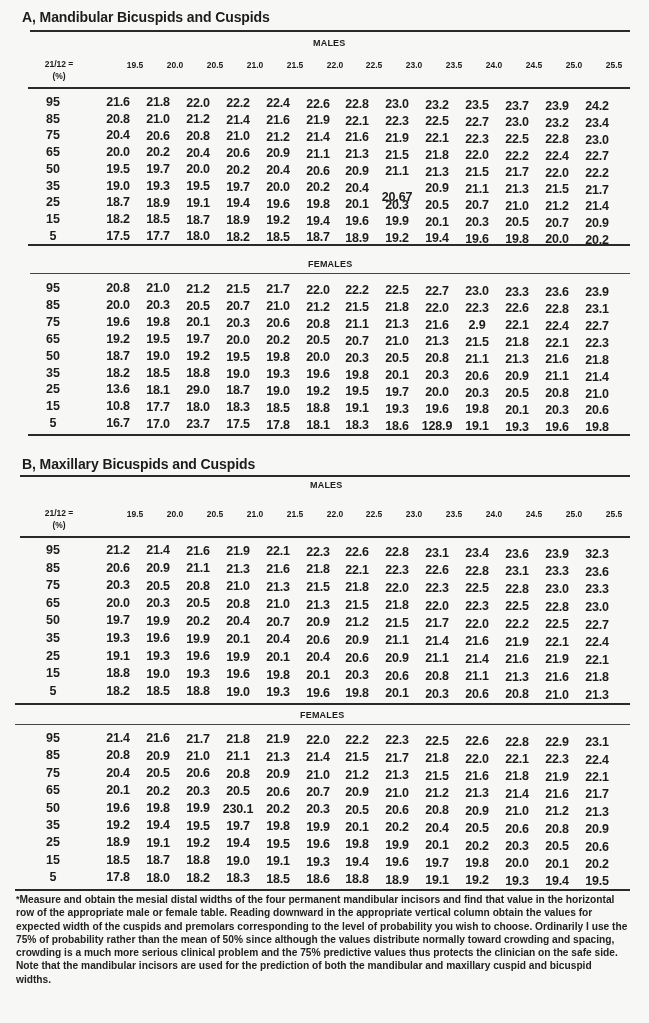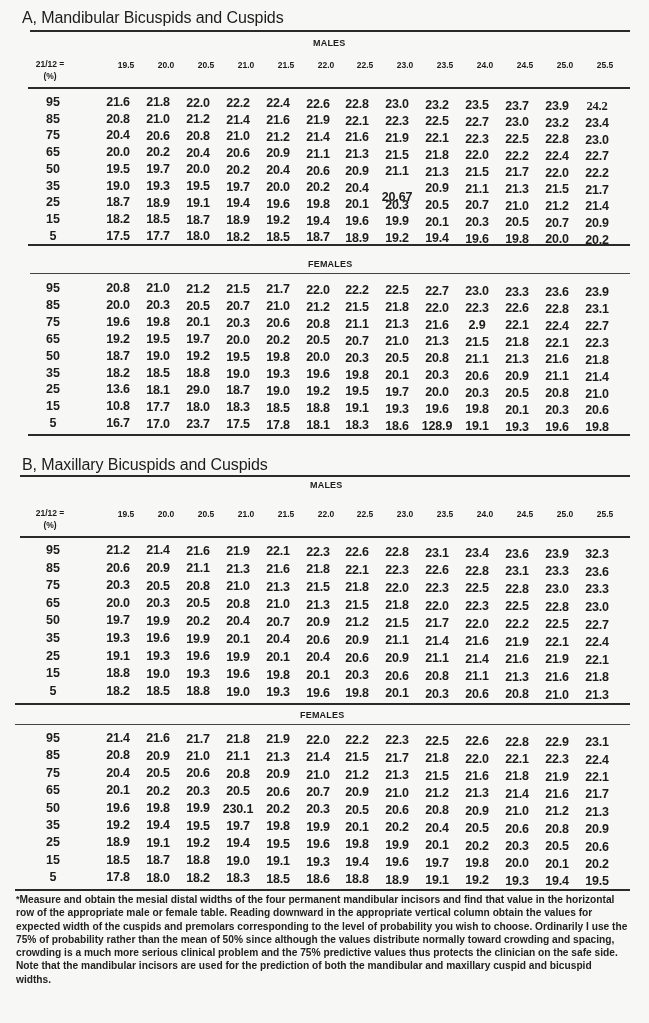--- a/index.html
+++ b/index.html
@@ -5,32 +5,32 @@
   html, body { margin: 0; padding: 0; }
   body {
     width: 649px; height: 1023px; overflow: hidden;
     background: #f7f7f5;
     font-family: "Liberation Sans", sans-serif;
     color: #1c1c1c;
     position: relative;
   }
   .section-title {
     position: absolute; left: 22px;
-    font-size: 16px; font-weight: normal;
+    font-size: 14px; font-weight: bold;
     letter-spacing: -0.1px;
   }
   .rule {
     position: absolute; height: 1.5px; background: #2a2a2a;
   }
   .rule.thin { height: 1px; background: #444; }
   .sex-label {
     position: absolute; font-size: 9px; font-weight: bold; letter-spacing: 0.2px;
   }
   .hdr-row {
-    position: absolute; left: 8px; width: 573px; height: 30px;
+    position: absolute; left: 17px; width: 573px; height: 30px;
   }
   .hdr-key {
     position: absolute; left: 20px; width: 44px; text-align: center;
     font-size: 8.5px; font-weight: bold; line-height: 12px;
   }
   .hdr-cell {
     position: absolute; font-size: 8.5px; font-weight: bold; width: 30px; text-align: center;
   }
   .data-block { position: absolute; left: 0; width: 649px; }
   .drow { position: absolute; left: 0; width: 649px; height: 15px; }
@@ -88,21 +88,21 @@
       <div class="dcell" style="left: 179px; top: 0.7px;">22.0</div>
       <div class="dcell" style="left: 219px; top: 1.05px;">22.2</div>
       <div class="dcell" style="left: 259px; top: 1.4px;">22.4</div>
       <div class="dcell" style="left: 299px; top: 1.75px;">22.6</div>
       <div class="dcell" style="left: 338px; top: 2.1px;">22.8</div>
       <div class="dcell" style="left: 378px; top: 2.45px;">23.0</div>
       <div class="dcell" style="left: 418px; top: 2.8px;">23.2</div>
       <div class="dcell" style="left: 458px; top: 3.15px;">23.5</div>
       <div class="dcell" style="left: 498px; top: 3.5px;">23.7</div>
       <div class="dcell" style="left: 538px; top: 3.85px;">23.9</div>
-      <div class="dcell" style="left: 578px; top: 4.2px; font-family: Liberation Serif, serif;">24.2</div>
+      <div class="dcell" style="left: 578px; top: 4.2px;">24.2</div>
     </div>
     <div class="drow" style="top: 16.7px;">
       <div class="pct">85</div>
       <div class="dcell" style="left: 99px; top: 0px;">20.8</div>
       <div class="dcell" style="left: 139px; top: 0.35px;">21.0</div>
       <div class="dcell" style="left: 179px; top: 0.7px;">21.2</div>
       <div class="dcell" style="left: 219px; top: 1.05px;">21.4</div>
       <div class="dcell" style="left: 259px; top: 1.4px;">21.6</div>
       <div class="dcell" style="left: 299px; top: 1.75px;">21.9</div>
       <div class="dcell" style="left: 338px; top: 2.1px;">22.1</div>

